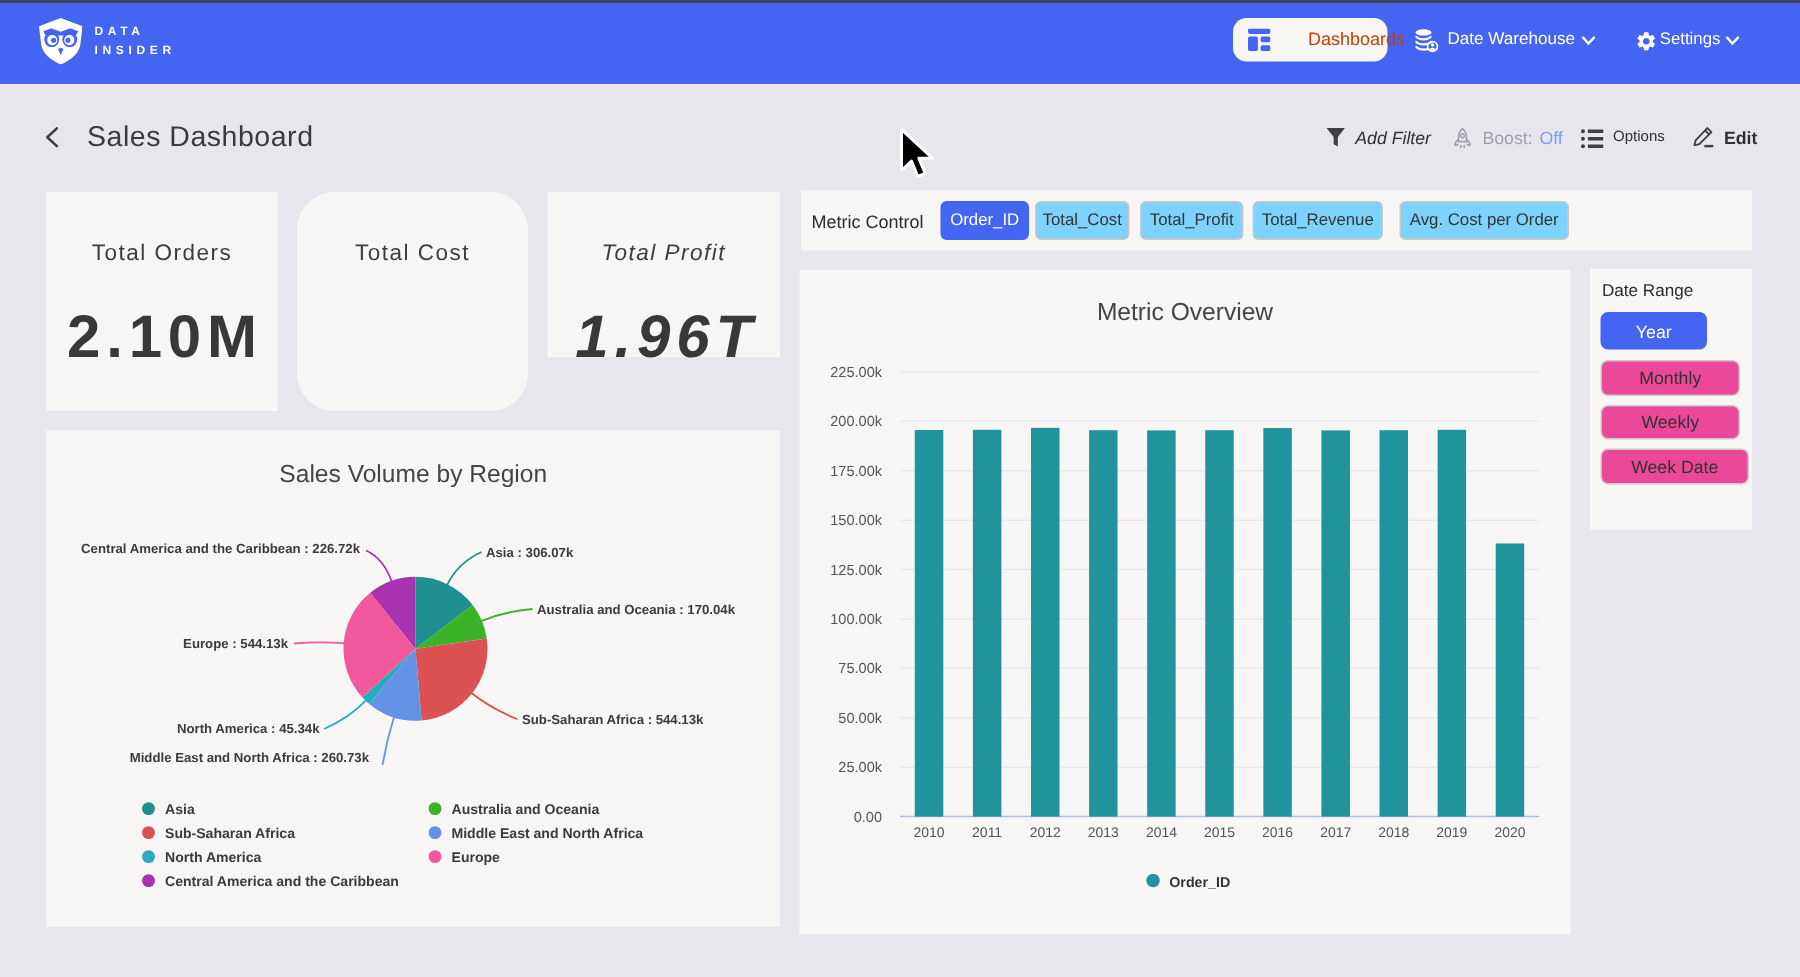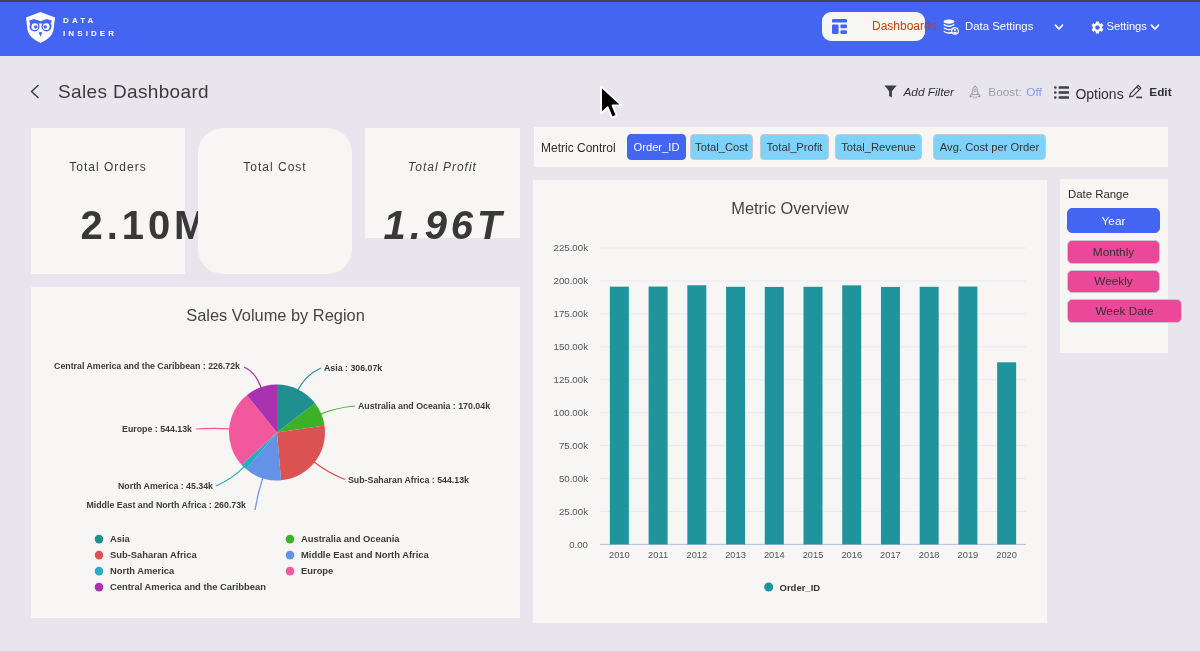--- a/index.html
+++ b/index.html
@@ -8,21 +8,21 @@
 .navbar { left:0; top:0; width:1200px; height:56px; background:#4365f1; border-top:2px solid #3d4454; }
 .card { background:#f7f6f4; position:absolute; }
 svg { display:block; }
 svg text { font-family:"Liberation Sans",sans-serif; }
 .ctitle { font-size:16.4px; fill:#454545; }
 .plab { font-size:8.8px; font-weight:bold; fill:#3b3b3b; }
 .pleg { font-size:9.4px; font-weight:bold; fill:#3b3b3b; }
 .ylab { font-size:9.7px; fill:#53575d; }
 .xlab { font-size:9.3px; fill:#4f5358; }
 .blab { font-size:9.5px; font-weight:bold; fill:#333; }
-.kpi-label { position:absolute; width:100%; font-size:12px; letter-spacing:1px; color:#3d3d3d; text-align:center; line-height:1; }
+.kpi-label { position:absolute; width:100%; font-size:15px; letter-spacing:1px; color:#3d3d3d; text-align:center; line-height:1; }
 .kpi-value { position:absolute; width:100%; font-size:40px; font-weight:bold; letter-spacing:3.9px; text-indent:3.9px; color:#383838; text-align:center; line-height:1; }
 .btn { position:absolute; border:1px solid #c9c9c9; border-radius:4px; background:#7dd3fc; color:#333; font-size:11.2px; display:flex; align-items:center; justify-content:center; white-space:nowrap; }
 .btn2 { position:absolute; border:1px solid #c9c9c9; border-radius:5px; background:#ec4899; color:#333; font-size:11.8px; display:flex; align-items:center; justify-content:center; white-space:nowrap; }
 .sel { background:#4365f1 !important; border-color:#4365f1 !important; color:#fff !important; }
 .t { position:absolute; line-height:1; white-space:nowrap; }
 </style></head>
 <body>
 <div class="abs navbar"></div>
 <div class="abs" style="left:26px;top:12px;">
     <svg width="29" height="31" viewBox="0 0 29 31">
@@ -53,21 +53,21 @@
     <svg width="16" height="16" viewBox="0 0 16 16">
 <ellipse cx="6" cy="2.6" rx="5.3" ry="2.1" fill="#fff"></ellipse>
 <path d="M0.7 4.6 Q3 6.5 6 6.5 Q9 6.5 11.3 4.6 L11.3 6.2 Q9 8 6 8 Q3 8 0.7 6.2 Z" fill="#fff"></path>
 <path d="M0.7 8 Q3 9.9 6 9.9 Q9 9.9 11.3 8 L11.3 9.6 Q9 11.4 6 11.4 Q3 11.4 0.7 9.6 Z" fill="#fff"></path>
 <path d="M0.7 11.4 Q3 13.3 6 13.3 Q8 13.3 9.3 12.6 L9.3 14.4 Q8 14.8 6 14.8 Q3 14.8 0.7 13 Z" fill="#fff"></path>
 <circle cx="12" cy="12" r="3.3" fill="none" stroke="#fff" stroke-width="1.1"></circle>
 <circle cx="12" cy="11" r="1.1" fill="#fff"></circle>
 <path d="M9.9 13.7 Q12 11.9 14.1 13.7 Q13.2 15 12 15 Q10.8 15 9.9 13.7 Z" fill="#fff"></path>
 </svg>
   </div>
-<div class="t" style="left:965px;top:20.5px;color:#fff;font-size:11.4px;">Data Settings</div>
+<div class="t" style="left:965px;top:20.5px;color:#fff;font-size:11.4px;">Date Warehouse</div>
 <div class="abs" style="left:1054px;top:23.5px;">
     <svg width="10" height="6.5" viewBox="0 0 10 6.5">
       <path d="M1.4 1.1 L5 5 L8.6 1.1" fill="none" stroke="#fff" stroke-width="1.6" stroke-linecap="round"></path>
     </svg>
   </div>
 <div class="abs" style="left:1090px;top:19.5px;">
     <svg width="15" height="15" viewBox="0 0 24 24">
 <path fill="#fff" d="M19.14,12.94c0.04-0.3,0.06-0.61,0.06-0.94c0-0.32-0.02-0.64-0.07-0.94l2.03-1.58c0.18-0.14,0.23-0.41,0.12-0.61 l-1.92-3.32c-0.12-0.22-0.37-0.29-0.59-0.22l-2.39,0.96c-0.5-0.38-1.03-0.7-1.62-0.94L14.4,2.81c-0.04-0.24-0.24-0.41-0.48-0.41 h-3.84c-0.24,0-0.43,0.17-0.47,0.41L9.25,5.35C8.66,5.59,8.12,5.92,7.63,6.29L5.24,5.33c-0.22-0.08-0.47,0-0.59,0.22L2.74,8.87 C2.62,9.08,2.66,9.34,2.86,9.48l2.03,1.58C4.84,11.36,4.8,11.69,4.8,12s0.02,0.64,0.07,0.94l-2.03,1.58 c-0.18,0.14-0.23,0.41-0.12,0.61l1.92,3.32c0.12,0.22,0.37,0.29,0.59,0.22l2.39-0.96c0.5,0.38,1.03,0.7,1.62,0.94l0.36,2.54 c0.05,0.24,0.24,0.41,0.48,0.41h3.84c0.24,0,0.44-0.17,0.47-0.41l0.36-2.54c0.59-0.24,1.13-0.56,1.62-0.94l2.39,0.96 c0.22,0.08,0.47,0,0.59-0.22l1.92-3.32c0.12-0.22,0.07-0.47-0.12-0.61L19.14,12.94z M12,15.6c-1.98,0-3.6-1.62-3.6-3.6 s1.62-3.6,3.6-3.6s3.6,1.62,3.6,3.6S13.98,15.6,12,15.6z"></path>
 </svg>
   </div>
@@ -102,32 +102,32 @@
 <div class="abs" style="left:1054px;top:85.5px;">
     <svg width="15" height="13" viewBox="0 0 15 13">
 <circle cx="1.3" cy="1.5" r="1.3" fill="#3c4043"></circle>
       <rect x="4.6" y="0.3" width="10.4" height="2.4" rx="0.5" fill="#3c4043"></rect>
 <circle cx="1.3" cy="6.5" r="1.3" fill="#3c4043"></circle>
       <rect x="4.6" y="5.3" width="10.4" height="2.4" rx="0.5" fill="#3c4043"></rect>
 <circle cx="1.3" cy="11.5" r="1.3" fill="#3c4043"></circle>
       <rect x="4.6" y="10.3" width="10.4" height="2.4" rx="0.5" fill="#3c4043"></rect>
 </svg>
   </div>
-<div class="t" style="left:1075.4px;top:86.7px;color:#2f3033;font-size:14px;">Options</div>
+<div class="t" style="left:1075.4px;top:86.7px;color:#2f3033;font-size:10px;">Options</div>
 <div class="abs" style="left:1128px;top:84px;">
     <svg width="15" height="15" viewBox="0 0 15 15">
 <path d="M10.2 1.4 L12.9 4.1 L4.9 12.1 L1.6 12.9 L2.4 9.6 Z M8.7 2.9 L11.4 5.6" fill="none" stroke="#3c4043" stroke-width="1.25" stroke-linejoin="round"></path>
 <rect x="8.2" y="12.6" width="6" height="1.6" fill="#3c4043"></rect>
 </svg>
   </div>
 <div class="t" style="left:1149.3px;top:86.7px;color:#2f3033;font-size:11.8px;font-weight:bold;">Edit</div>
 
 <div class="card" style="left:31px;top:128px;width:154px;height:146px;">
   <div class="kpi-label" style="top:33px;">Total Orders</div>
-  <div class="kpi-value" style="top:77.3px;margin-left:36px;">2.10M</div>
+  <div class="kpi-value" style="top:77.3px;">2.10M</div>
 </div>
 <div class="card" style="left:198px;top:128px;width:154px;height:146px;border-radius:25px;">
   <div class="kpi-label" style="top:33px;">Total Cost</div>
 </div>
 <div class="card" style="left:365px;top:128px;width:155px;height:110px;font-style:italic;">
   <div class="kpi-label" style="top:33px;">Total Profit</div>
   <div class="kpi-value" style="top:77.3px;">1.96T</div>
 </div>
 
 <div class="card" style="left:31px;top:287px;width:489px;height:331px;">
@@ -226,23 +226,23 @@
       <text x="434.91" y="377.8" text-anchor="middle" class="xlab">2019</text>
       <text x="473.64" y="377.8" text-anchor="middle" class="xlab">2020</text>
 <circle cx="235.7" cy="407" r="4.5" fill="#20949c"></circle>
 <text x="246.5" y="411" class="blab">Order_ID</text>
 </svg>
   </div>
 
 <div class="card" style="left:1060px;top:179px;width:108px;height:174px;">
   <div class="t" style="left:8px;top:10.4px;color:#2b2b2b;font-size:11.4px;">Date Range</div>
 </div>
-<div class="btn2 sel" style="left:1067px;top:208px;width:93px;height:25px;">Year</div>
+<div class="btn2 sel" style="left:1067px;top:208px;width:71px;height:25px;">Year</div>
 <div class="btn2" style="left:1067px;top:240px;width:93px;height:23.5px;">Monthly</div>
 <div class="btn2" style="left:1067px;top:269.5px;width:93px;height:23px;">Weekly</div>
-<div class="btn2" style="left:1067px;top:298.5px;width:115px;height:24px;">Week Date</div>
+<div class="btn2" style="left:1067px;top:298.5px;width:99px;height:24px;">Week Date</div>
 
 <div class="abs" style="left:598px;top:85px;">
     <svg width="26" height="38" viewBox="0 0 26 38">
 <g transform="scale(1.18)">
         <path d="M2.6 1.2 L2.6 24.2 L8.2 18.9 L11.8 27.6 L15.9 25.9 L12.3 17.3 L20 17.3 Z" fill="#000" stroke="#fff" stroke-width="1.6" stroke-linejoin="round"></path>
       </g>
 </svg>
   </div>
 </body></html>

